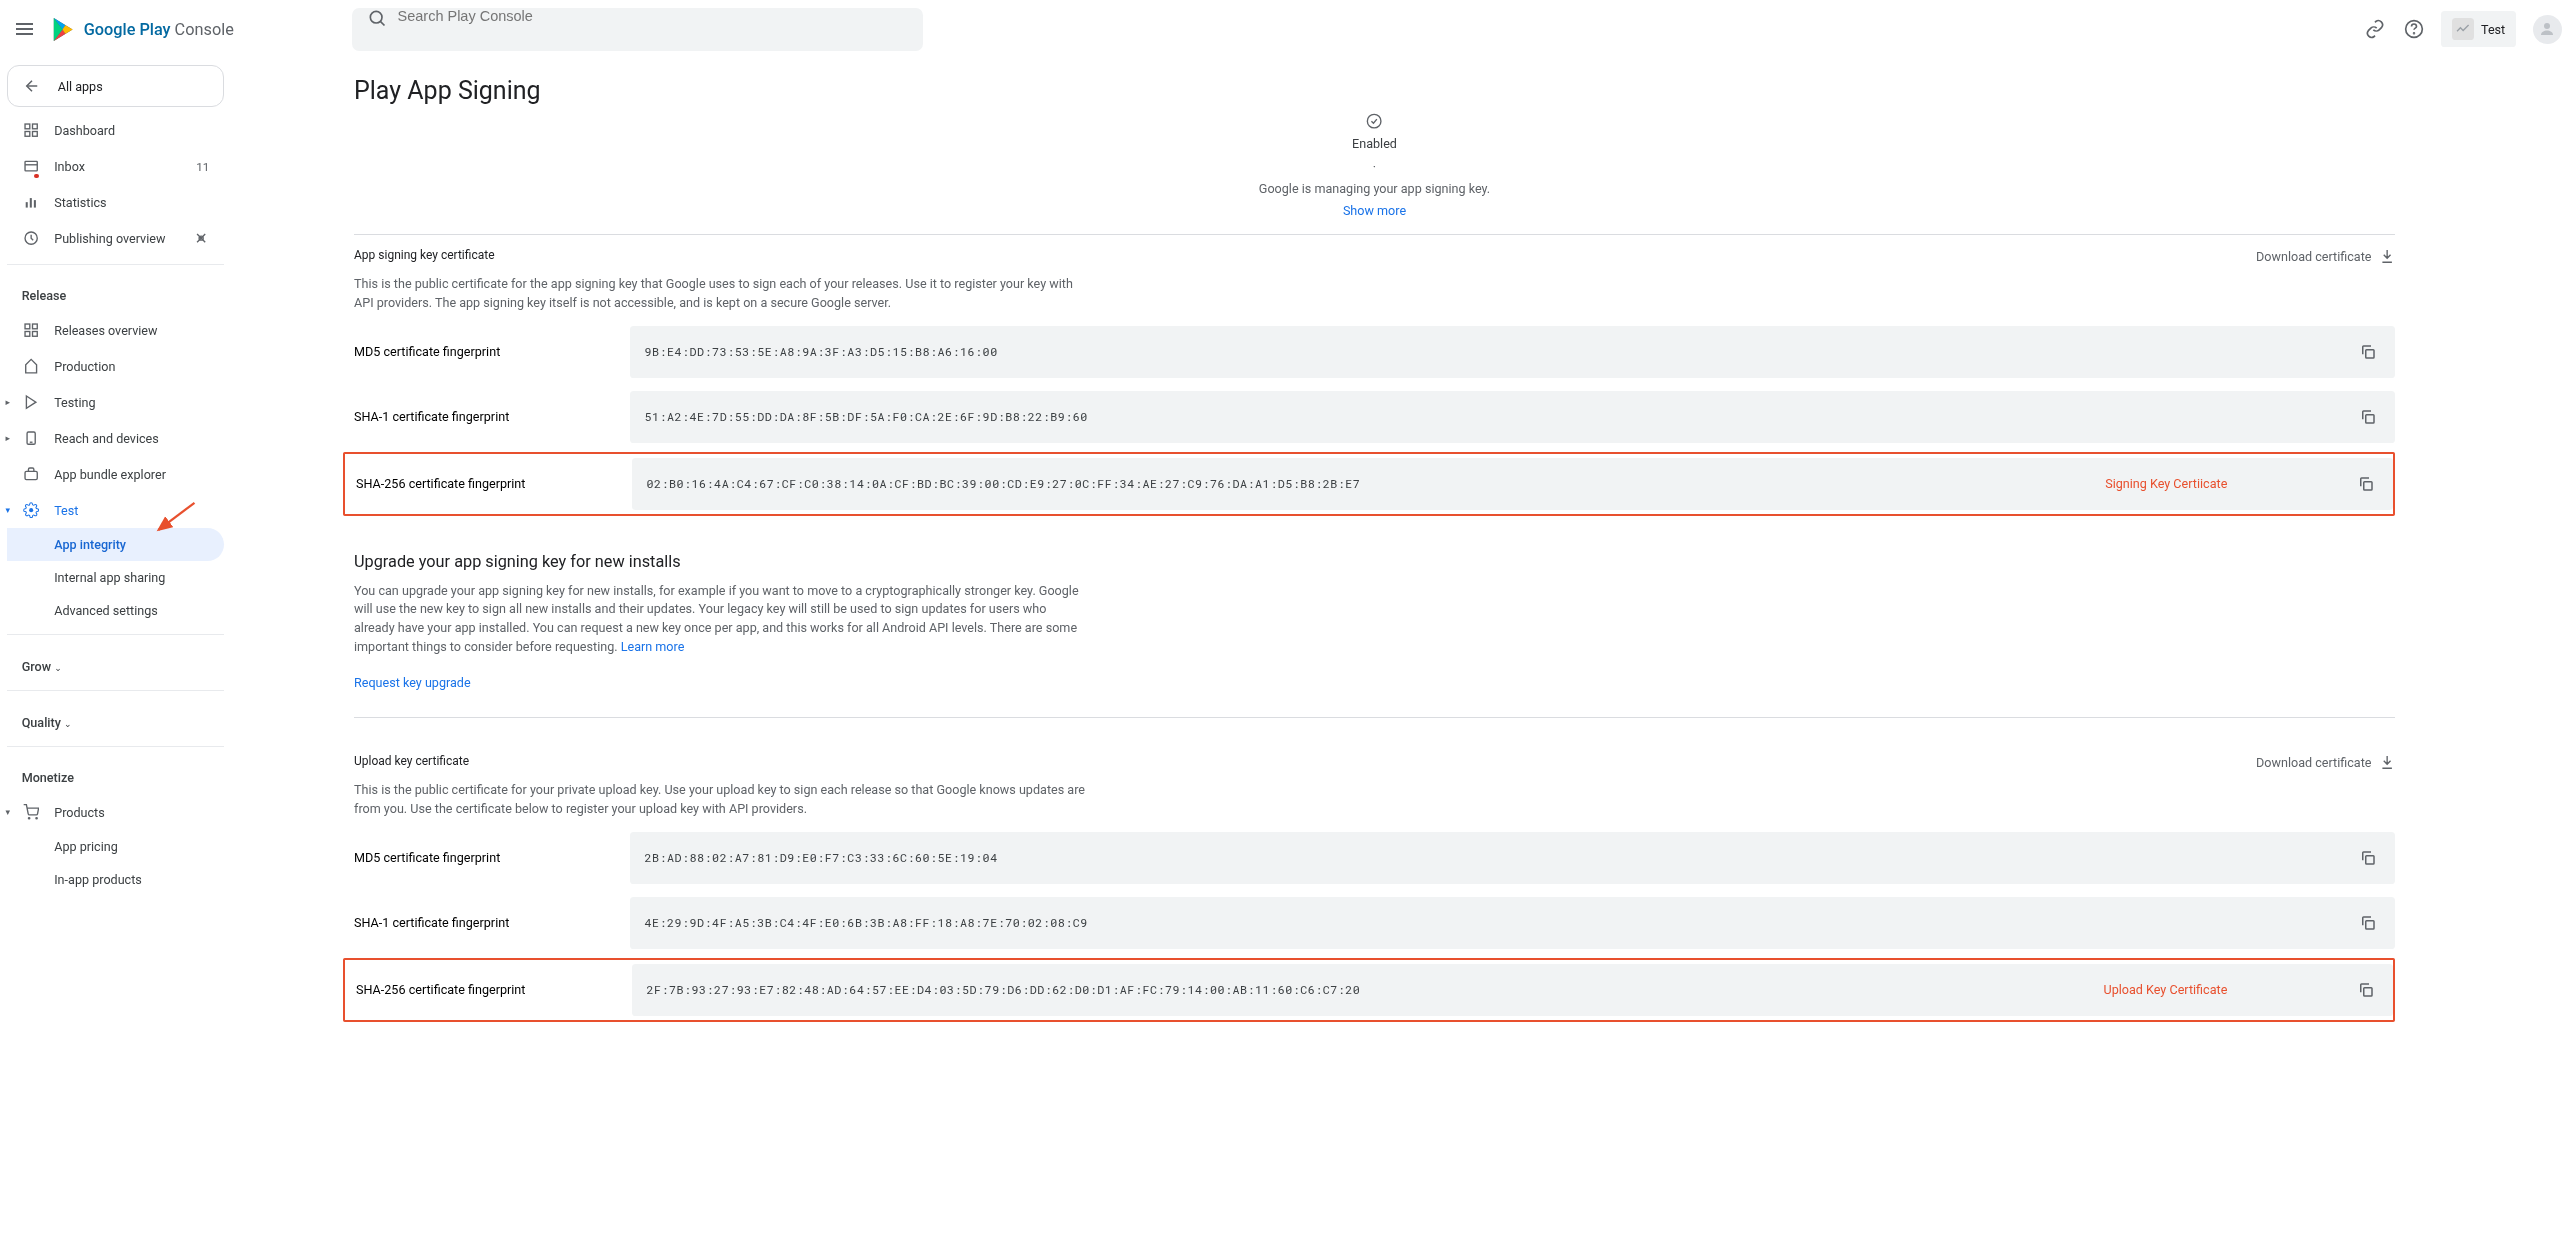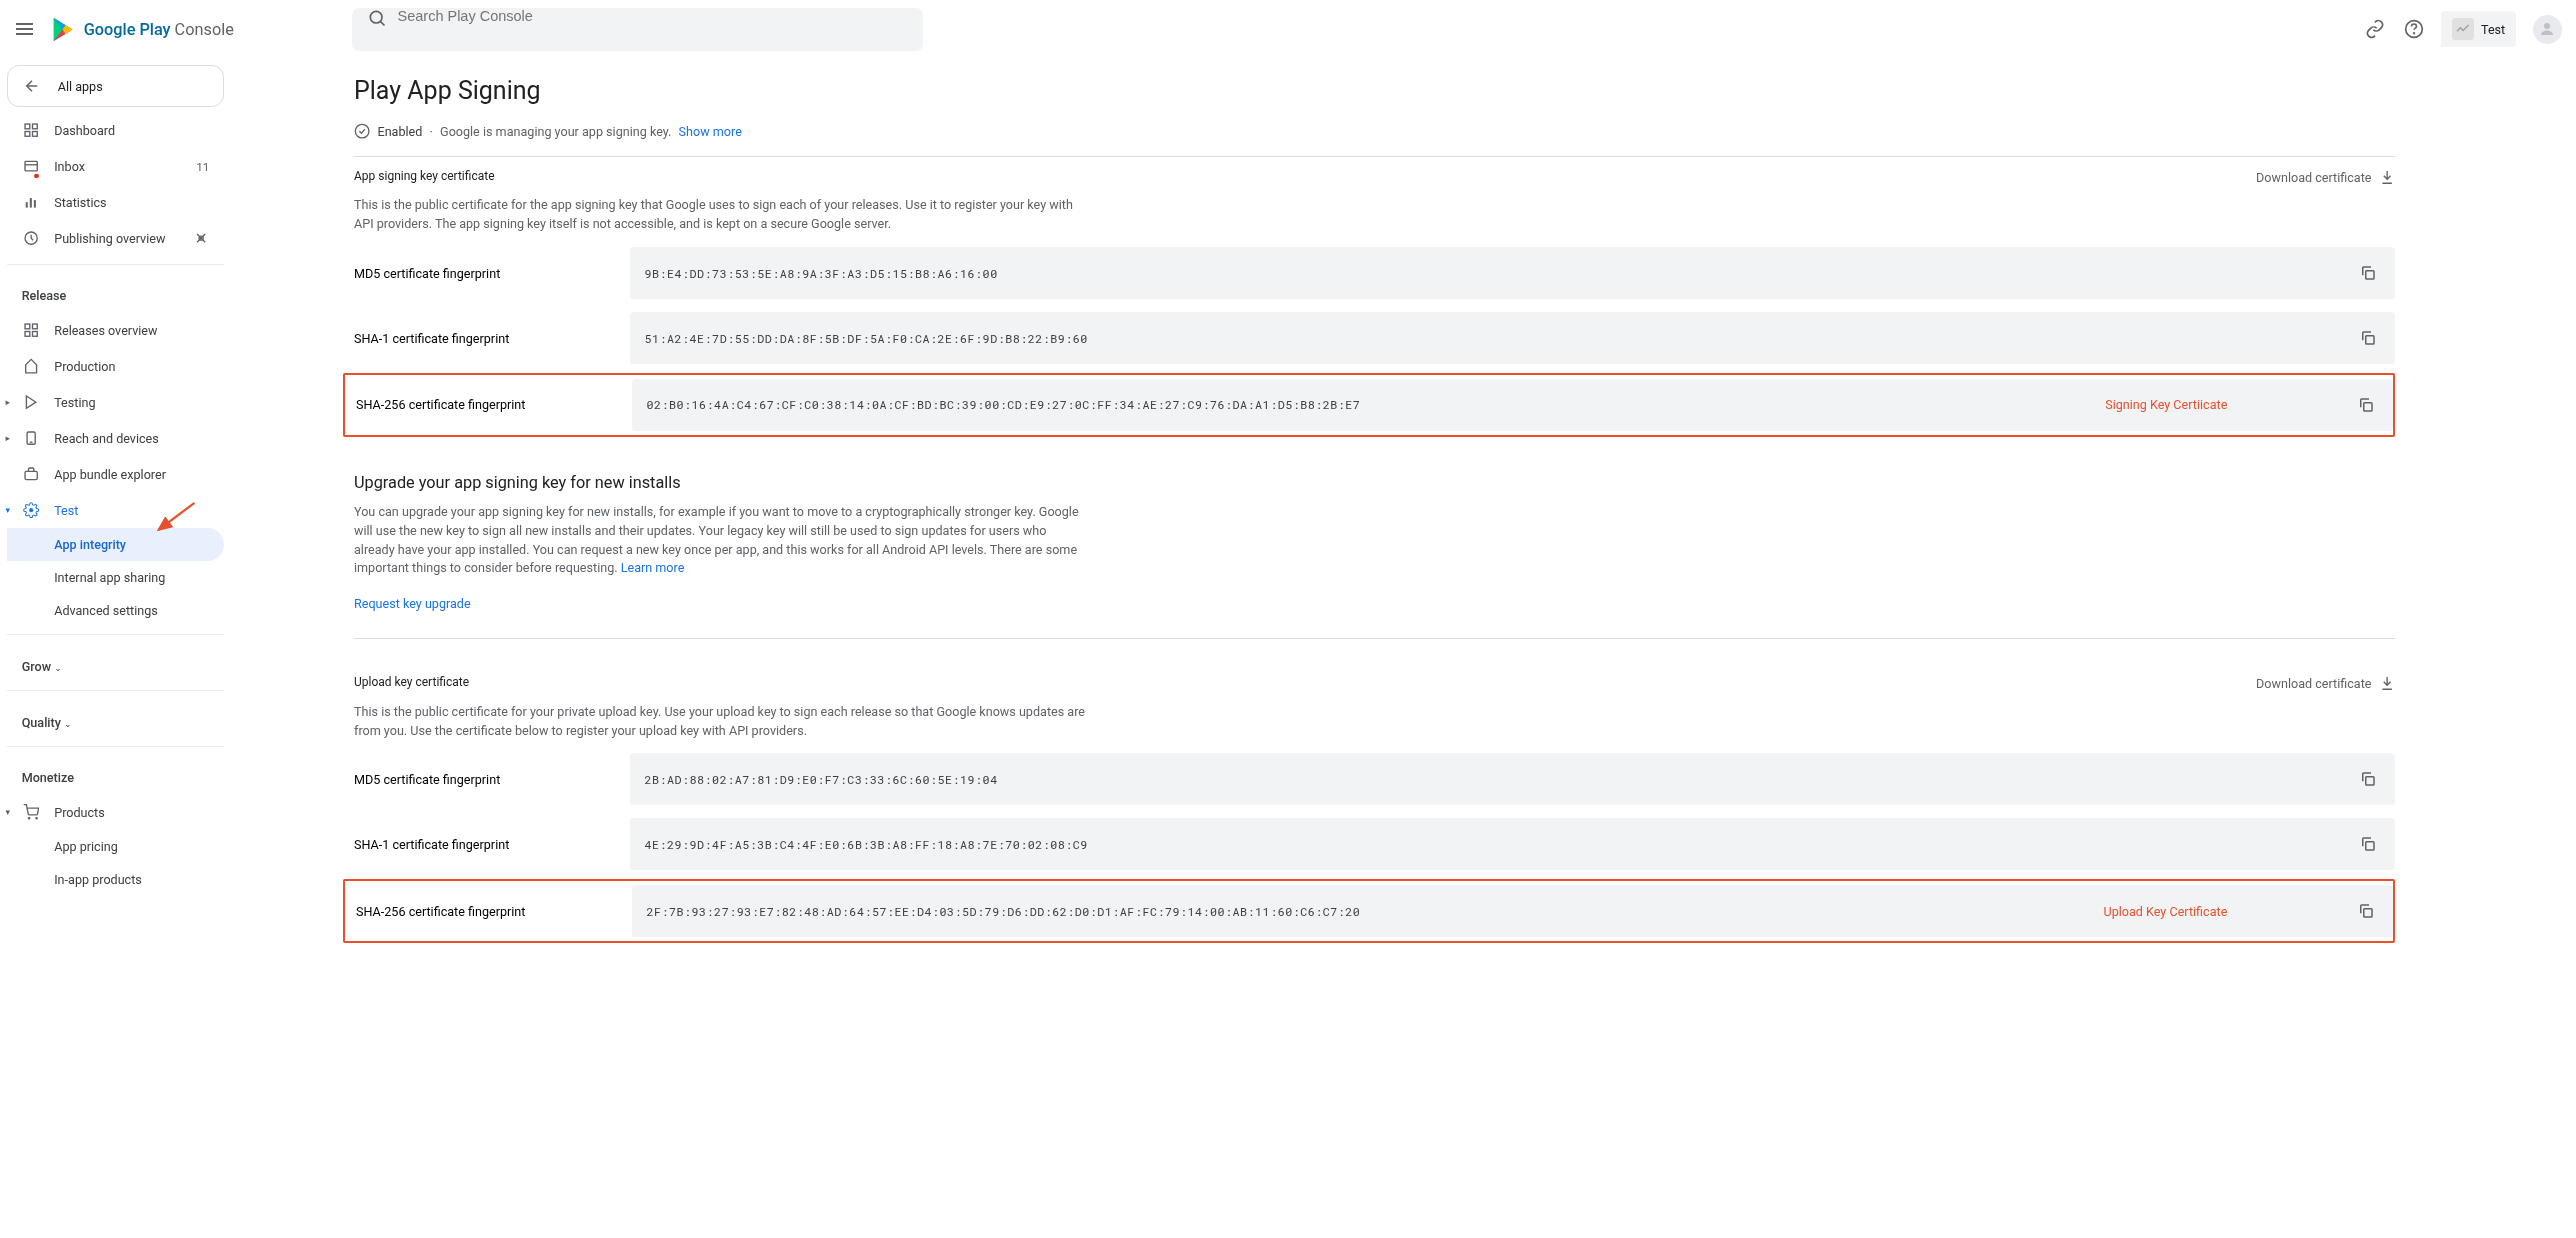--- a/index.html
+++ b/index.html
@@ -34,21 +34,21 @@
     .nav-item.setup { color: #1a73e8; }
     .nav-badge { margin-left: auto; font-size: 11.7px; color: #5f6368; }
     .nav-dot { position: absolute; width: 4.5px; height: 4.5px; background: #d93025; border-radius: 50%; left: 27px; top: 25px; }
     .nav-header { padding: 16.3px 14.5px 9px; font-size: 12.6px; font-weight: 500; color: #3c4043; }
     .nav-divider { border-top: 0.9px solid #e8eaed; margin: 7.2px 0; }
     .sub-item { padding-left: 47px; }
     .expand-arrow { position: absolute; left: -1.8px; color: #5f6368; font-size: 9px; }
     
     .main { flex: 1; padding: 0 181px 54px 123px; }
     .page-title { font-size: 25px; font-weight: 400; margin-top: 18px; }
-    .status-row { display: flex; align-items: center; gap: 7.2px; margin-top: 18px; padding-bottom: 16.3px; border-bottom: 0.9px solid #dadce0; color: #5f6368; }
+    .status-row { display: flex; align-items: center; gap: 7.2px; margin-top: 8px; padding-bottom: 16.3px; border-bottom: 0.9px solid #dadce0; color: #5f6368; flex-direction: column; }
     .checkmark-icon { color: #188038; }
     
     .section-header { display: flex; align-items: flex-start; justify-content: space-between; margin-top: 12.6px; }
     .section-title { font-size: 12px; font-weight: 400; color: #202124; }
     .section-desc { color: #5f6368; font-size: 12.6px; margin-top: 11px; line-height: 1.5; max-width: 732px; }
     .download-link { display: flex; align-items: center; gap: 7.2px; color: #5f6368; font-size: 12.6px; cursor: pointer; }
     
     .fingerprint-row { display: flex; align-items: center; margin-top: 12.6px; }
     .fingerprint-label { width: 276px; font-size: 12.6px; color: #000000; flex-shrink: 0; }
     .fingerprint-value-box { flex: 1; background: #f1f3f4; border-radius: 3.6px; padding: 13.6px 14.5px; display: flex; align-items: center; position: relative; }

